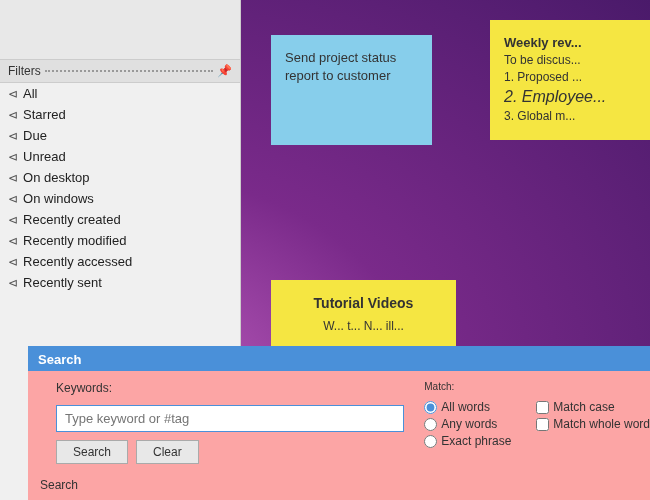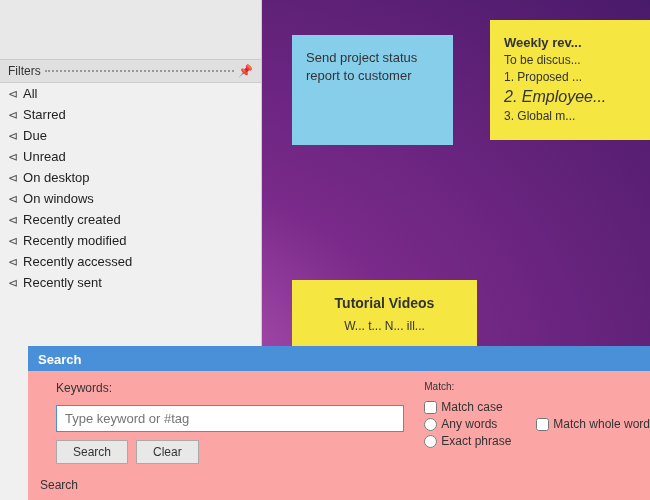--- a/index.html
+++ b/index.html
@@ -27,21 +27,21 @@
       top: 0; left: 0;
       width: 650px;
       height: 500px;
       z-index: 1;
       display: flex;
       flex-direction: row;
     }
 
     
     .sidebar {
-      width: 262px;
+      width: 241px;
       height: 100%;
       background: #f0f0f0;
       border-right: 1px solid #ccc;
       display: flex;
       flex-direction: column;
       flex-shrink: 0;
     }
 
     .sidebar-top {
       height: 60px;
@@ -360,20 +360,24 @@
         <button class="btn-search">Search</button>
         <button class="btn-clear">Clear</button>
       </div>
     </div>
 
     <div class="search-right">
       <div class="match-label">Match:</div>
       <div class="match-options">
 
         <div class="match-row">
+          <label class="radio-option">
+            <input type="radio" name="match" checked="" style="">
+            <span>All words</span>
+          </label>
           <label class="checkbox-option">
             <input type="checkbox" style="">
             <span>Match case</span>
           </label>
         </div>
 
         <div class="match-row">
           <label class="radio-option">
             <input type="radio" name="match" style="">
             <span>Any words</span>

